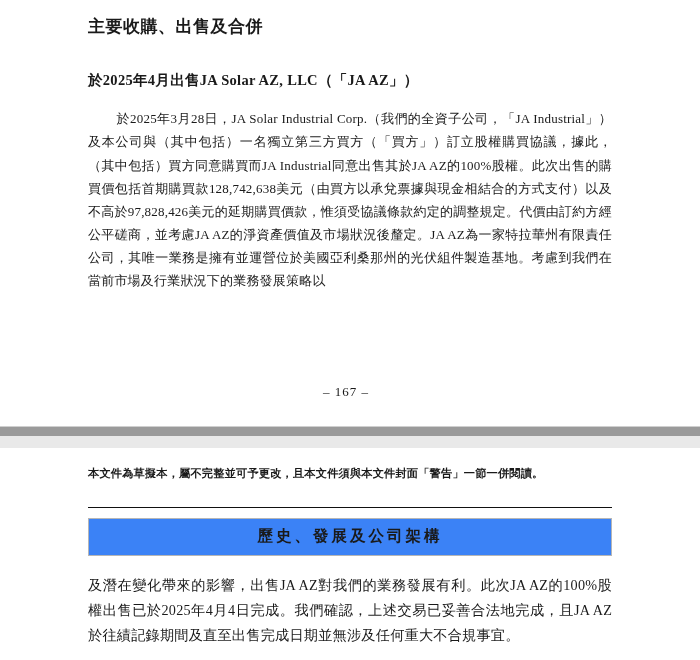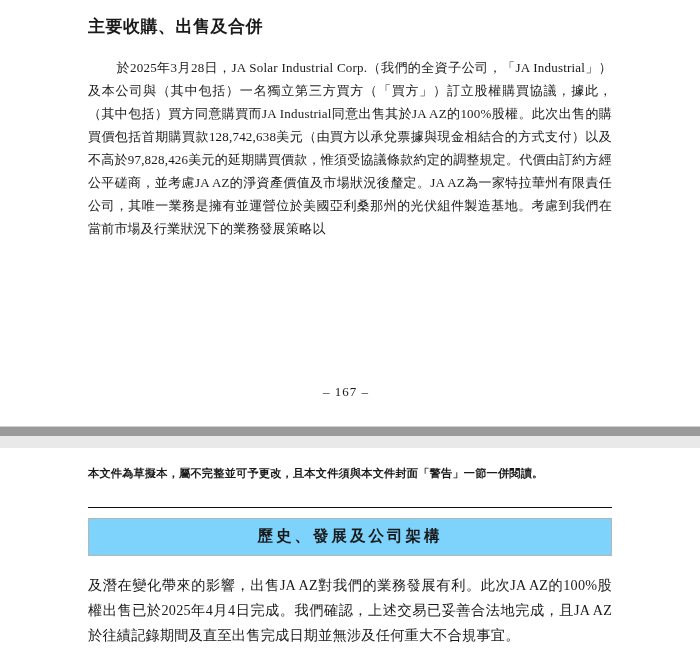--- a/index.html
+++ b/index.html
@@ -98,21 +98,21 @@
     font-size: 11.2px;
     font-weight: bold;
     letter-spacing: 0.2px;
     padding-top: 17px;
     padding-bottom: 25px;
     border-bottom: 1.4px solid #111;
     line-height: 1.5;
   }
   .chapter-banner {
     margin-top: 10px;
-    background: #7dd3fc;
+    background: #3b82f6;
     border: 1px solid #b6b6b6;
     text-align: center;
     font-weight: bold;
     font-size: 15.5px;
     letter-spacing: 3px;
     padding: 7px 0 8px 0;
   }
   .bottom-para {
     font-size: 14.2px;
     line-height: 1.78;
@@ -123,20 +123,21 @@
   }
 </style>
 </head>
 <body>
 
 <div class="page">
 
   <div class="page-top">
     <h1 class="section-heading">主要收購、出售及合併</h1>
 
+    <h2 class="sub-heading">於2025年4月出售JA Solar AZ, LLC（「JA AZ」）</h2>
 
     <p class="body-para indent">於2025年3月28日，JA Solar Industrial Corp.（我們的全資子公司，「JA Industrial」）及本公司與（其中包括）一名獨立第三方買方（「買方」）訂立股權購買協議，據此，（其中包括）買方同意購買而JA Industrial同意出售其於JA AZ的100%股權。此次出售的購買價包括首期購買款128,742,638美元（由買方以承兌票據與現金相結合的方式支付）以及不高於97,828,426美元的延期購買價款，惟須受協議條款約定的調整規定。代價由訂約方經公平磋商，並考慮JA AZ的淨資產價值及市場狀況後釐定。JA AZ為一家特拉華州有限責任公司，其唯一業務是擁有並運營位於美國亞利桑那州的光伏組件製造基地。考慮到我們在當前市場及行業狀況下的業務發展策略以</p>
   </div>
 
   <div class="page-number">– 167 –</div>
 
   <div class="page-gap">
     <div class="gap-band"></div>
   </div>
 

